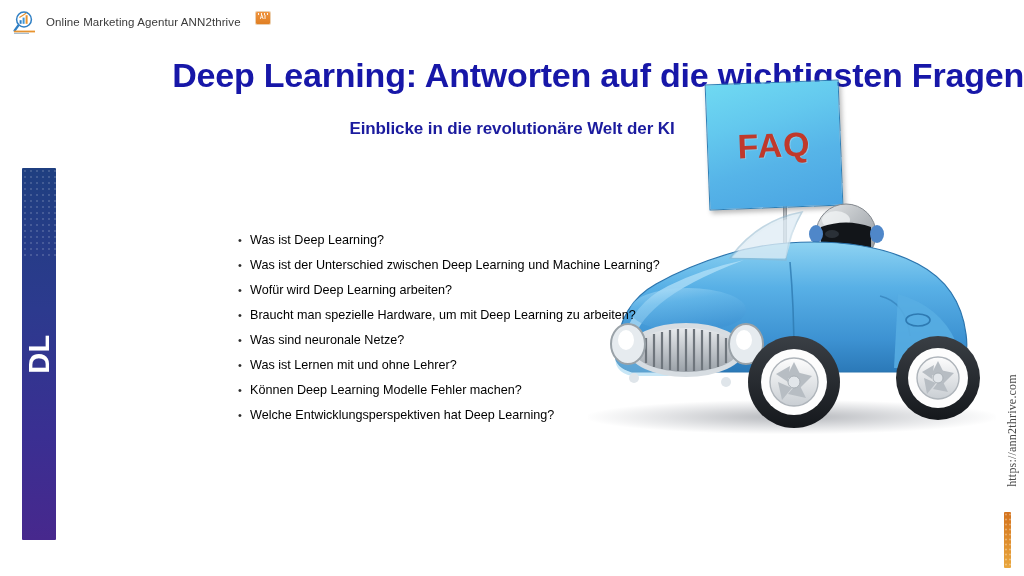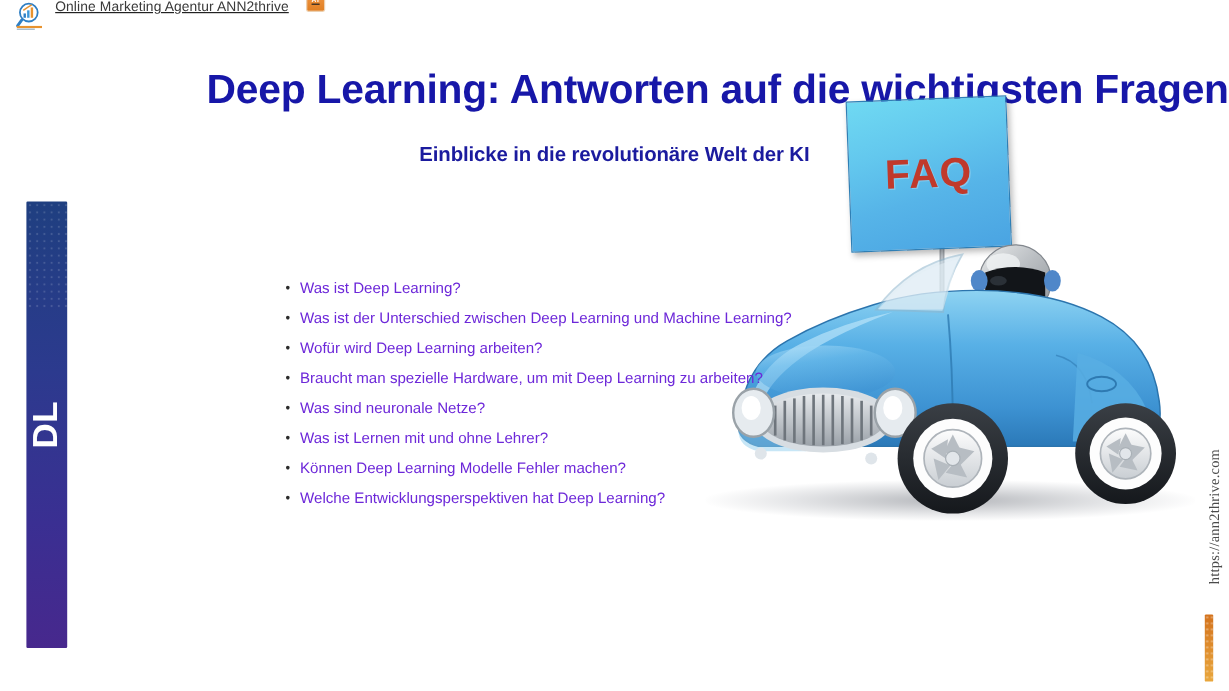--- a/index.html
+++ b/index.html
@@ -15,26 +15,25 @@
     font-family: "Liberation Sans", sans-serif;
     color: #222;
   }
 
   
   #header {
     position: absolute;
     left: 0; top: 0;
     width: 1024px; height: 44px;
     display: flex;
-    align-items: flex-start;
+    align-items: center;
     gap: 8px;
     padding-left: 12px;
     box-sizing: border-box;
     background: #ffffff;
-    text-decoration: underline;
   }
   #brand-logo {
     width: 26px; height: 26px;
     position: relative;
     flex: none;
   }
   #brand-logo svg { display: block; }
   #brand-title {
     font-size: 11.5px;
     color: #3a3a3a;
@@ -124,21 +123,21 @@
     margin: 0;
     padding: 0;
     list-style: none;
     z-index: 4;
   }
   #faq-list li {
     position: relative;
     padding-left: 12px;
     font-size: 12.6px;
     line-height: 25px;
-    color: #6d28d9;
+    color: #000000;
     white-space: nowrap;
   }
   #faq-list li::before {
     content: "\2022";
     position: absolute;
     left: 0; top: 0;
     font-size: 11px;
     color: #2b2b2b;
   }
 

